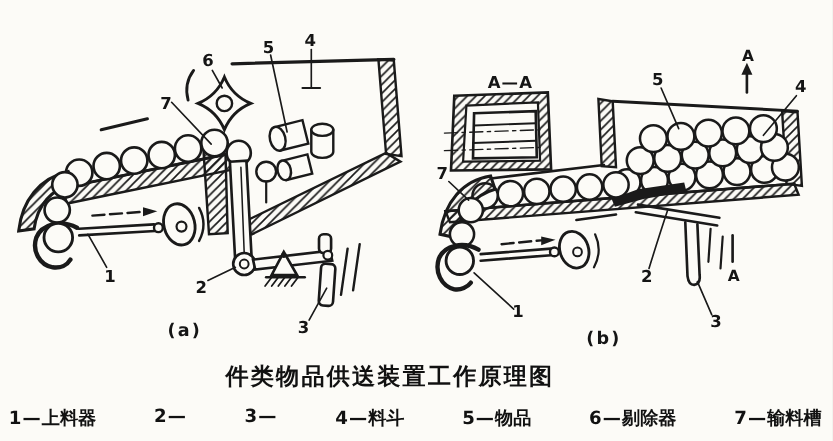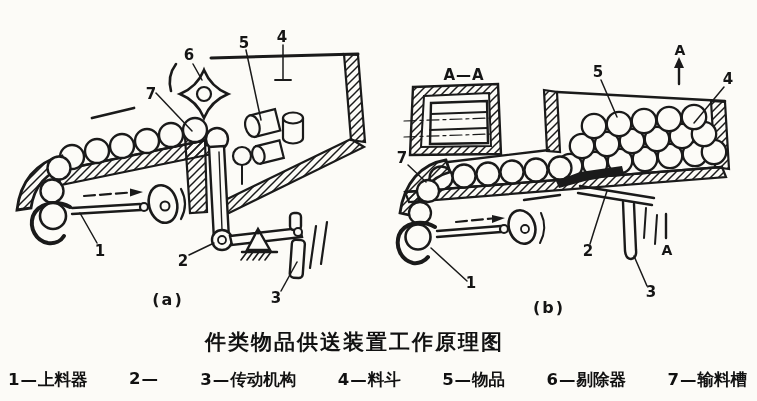--- a/index.html
+++ b/index.html
@@ -266,21 +266,20 @@
         <span class="dash">—</span>
         <span>上料器</span>
     </span>
     <span class="legend-item">
       <span>2</span>
         <span class="dash">—</span>
     </span>
     <span class="legend-item">
       <span>3</span>
         <span class="dash">—</span>
-        <span>传动机构</span>
     </span>
     <span class="legend-item">
       <span>4</span>
         <span class="dash">—</span>
         <span>料斗</span>
     </span>
     <span class="legend-item">
       <span>5</span>
         <span class="dash">—</span>
         <span>物品</span>

